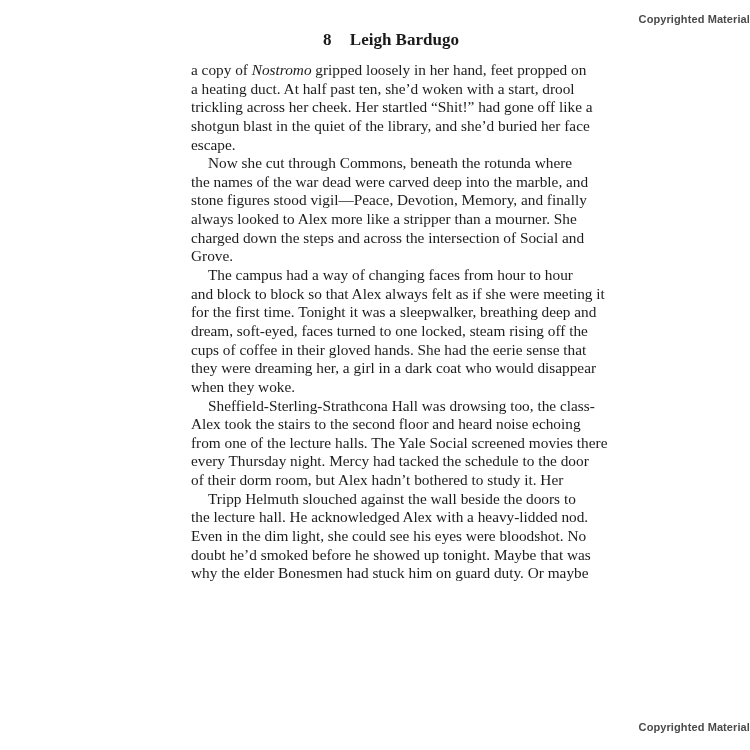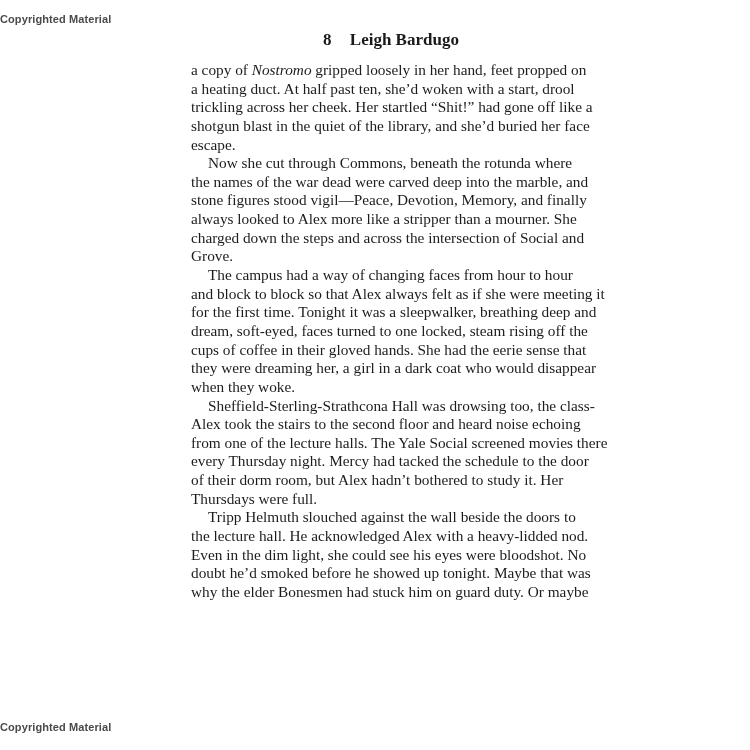--- a/index.html
+++ b/index.html
@@ -1,18 +1,18 @@
 <!DOCTYPE html>
 <html><head>
 <meta charset="utf-8">
 <style>
   html, body { margin: 0; padding: 0; background: #ffffff; }
   body { width: 750px; height: 750px; position: relative; overflow: hidden; }
   .copyright {
-    position: absolute; left: 0; width: 750px; text-align: left;
+    position: absolute; left: 0; width: 750px; text-align: right;
     font-family: "Liberation Sans", sans-serif; font-weight: bold;
     font-size: 11px; color: #4a4a4a; letter-spacing: 0.1px;
   }
   .copyright.top { top: 13px; }
   .copyright.bottom { top: 721px; }
   .running-head {
     position: absolute; top: 30px; left: 0; width: 750px; text-align: center;
     font-family: "Liberation Serif", serif; font-weight: bold;
     font-size: 17px; color: #1a1a1a; margin-left: 16px;
   }
@@ -69,21 +69,20 @@
     <span class="line">they were dreaming her, a girl in a dark coat who would disappear</span>
     <span class="line last">when they woke.</span>
   </div>
 
   <div>
     <span class="line indent">Sheffield-Sterling-Strathcona Hall was drowsing too, the class-</span>
     <span class="line">Alex took the stairs to the second floor and heard noise echoing</span>
     <span class="line">from one of the lecture halls. The Yale Social screened movies there</span>
     <span class="line">every Thursday night. Mercy had tacked the schedule to the door</span>
     <span class="line">of their dorm room, but Alex hadn’t bothered to study it. Her</span>
-    <span class="line last">Thursdays were full.</span>
   </div>
 
   <div>
     <span class="line indent">Tripp Helmuth slouched against the wall beside the doors to</span>
     <span class="line">the lecture hall. He acknowledged Alex with a heavy-lidded nod.</span>
     <span class="line">Even in the dim light, she could see his eyes were bloodshot. No</span>
     <span class="line">doubt he’d smoked before he showed up tonight. Maybe that was</span>
     <span class="line">why the elder Bonesmen had stuck him on guard duty. Or maybe</span>
   </div>
 </div>

